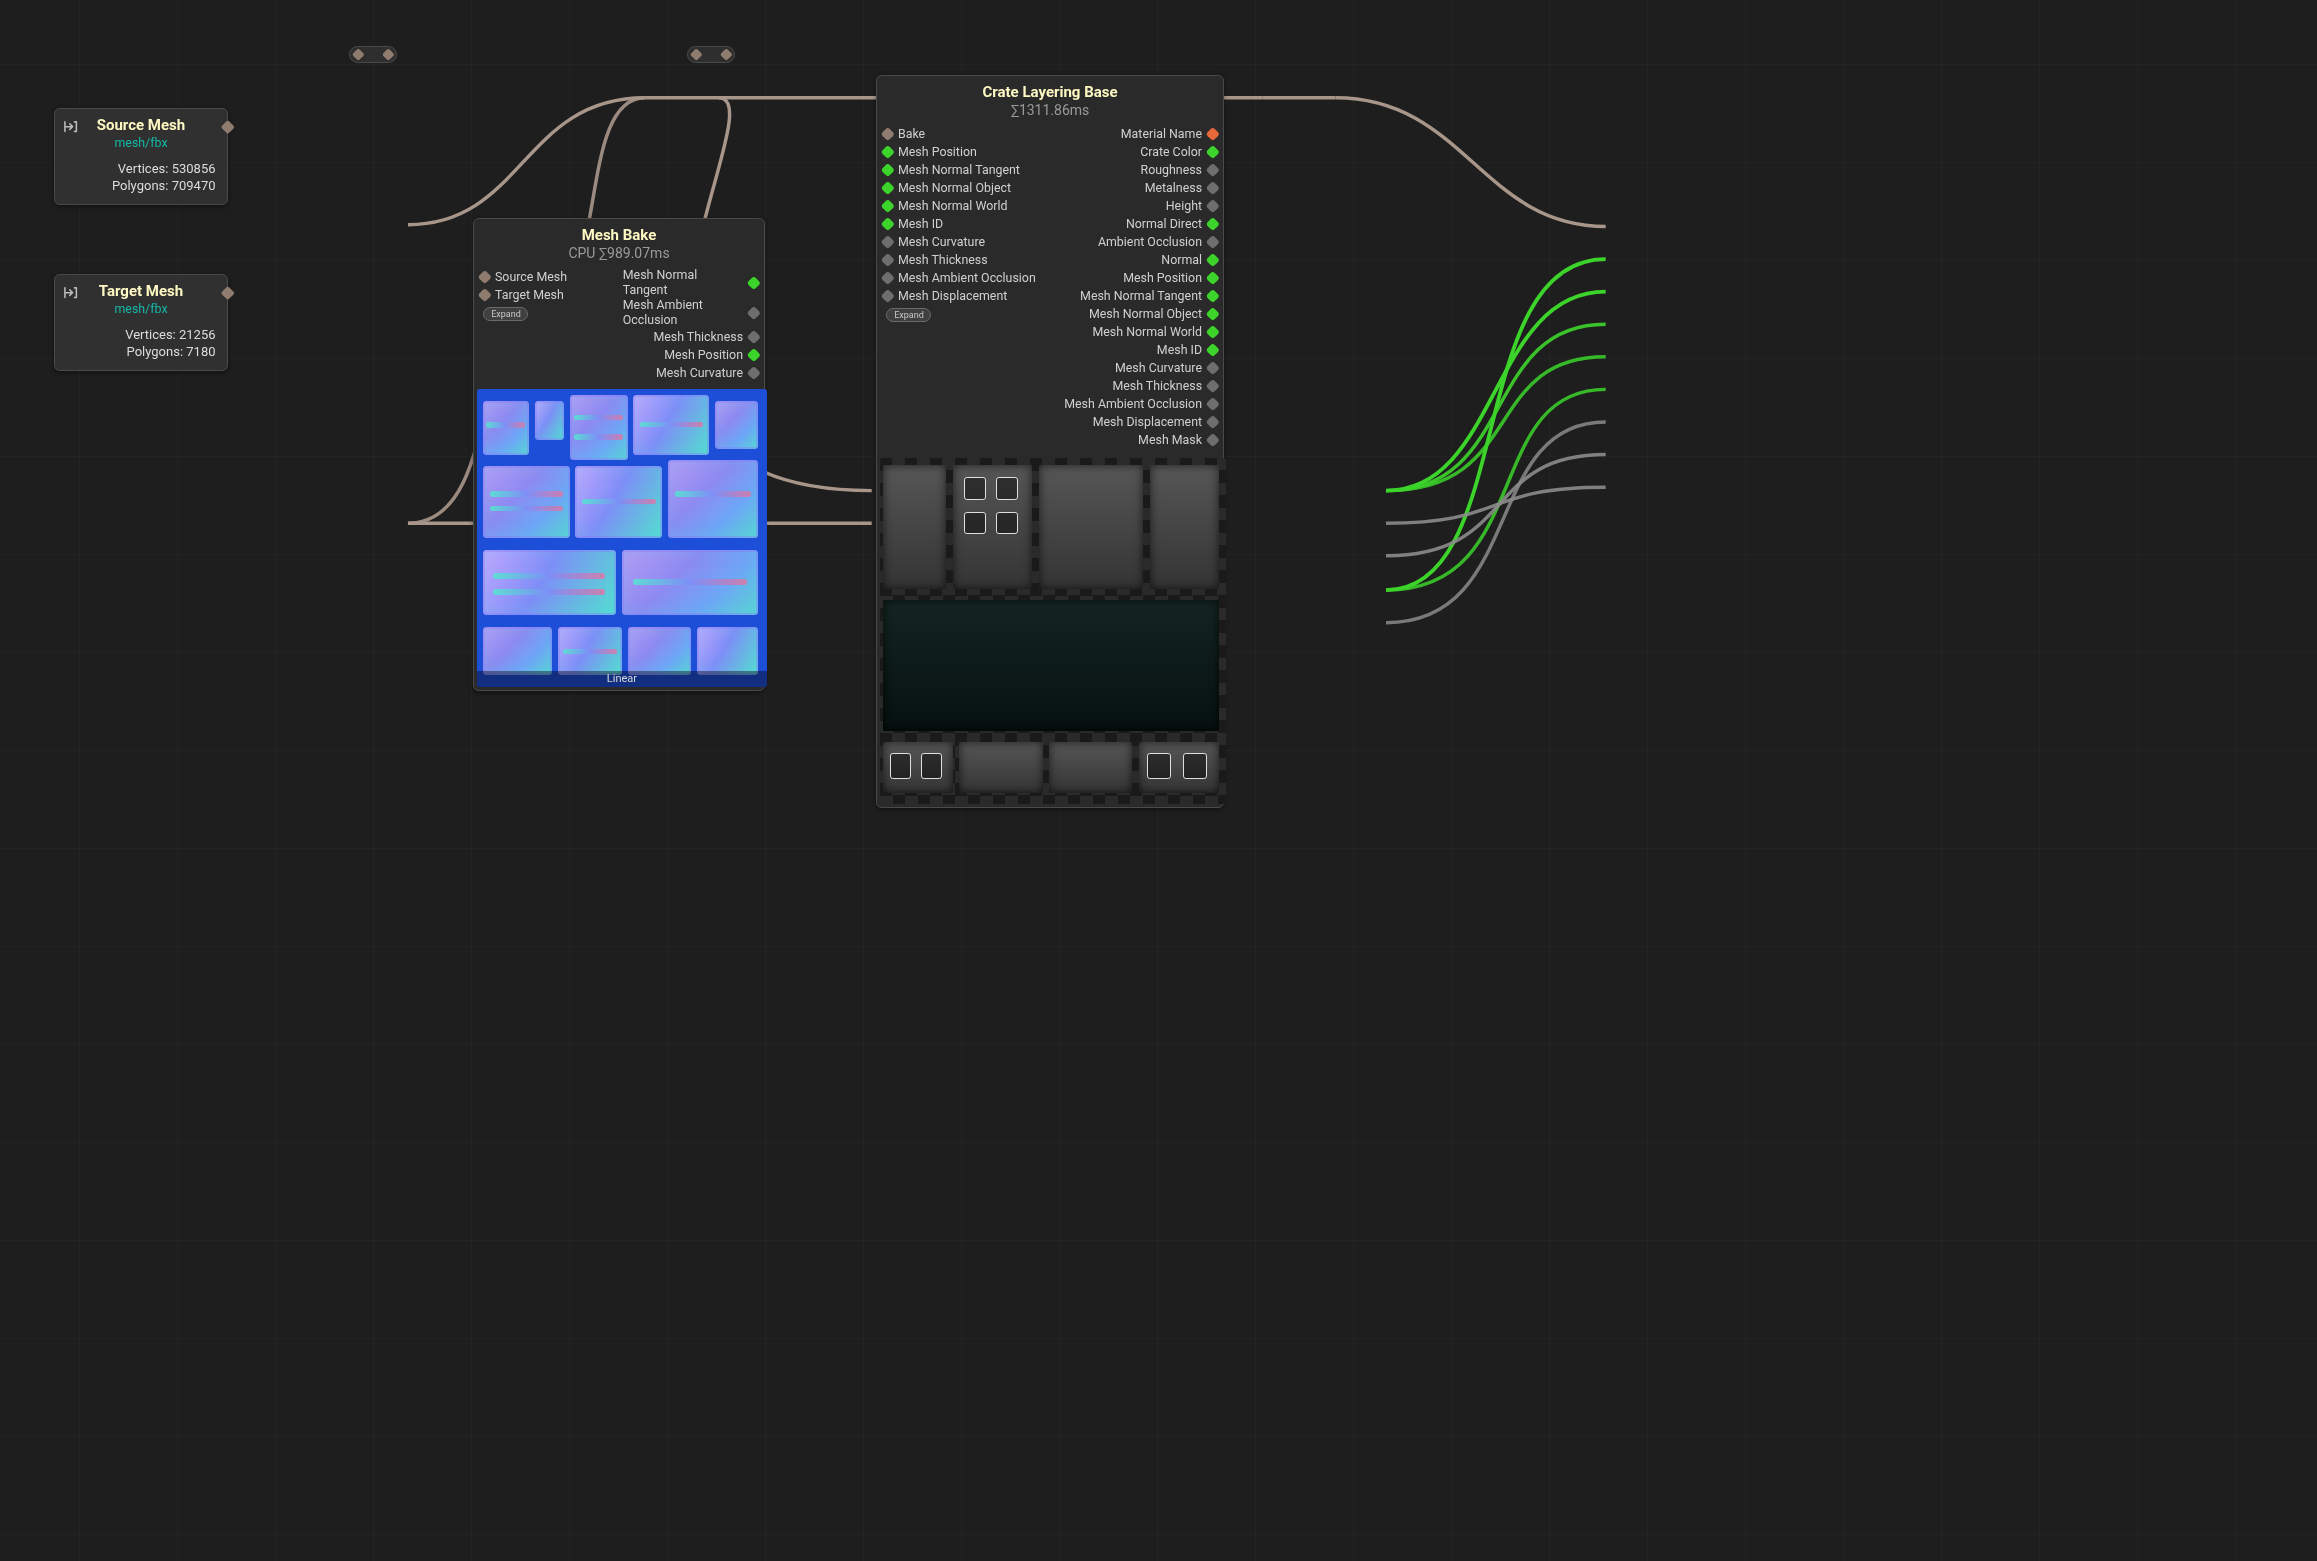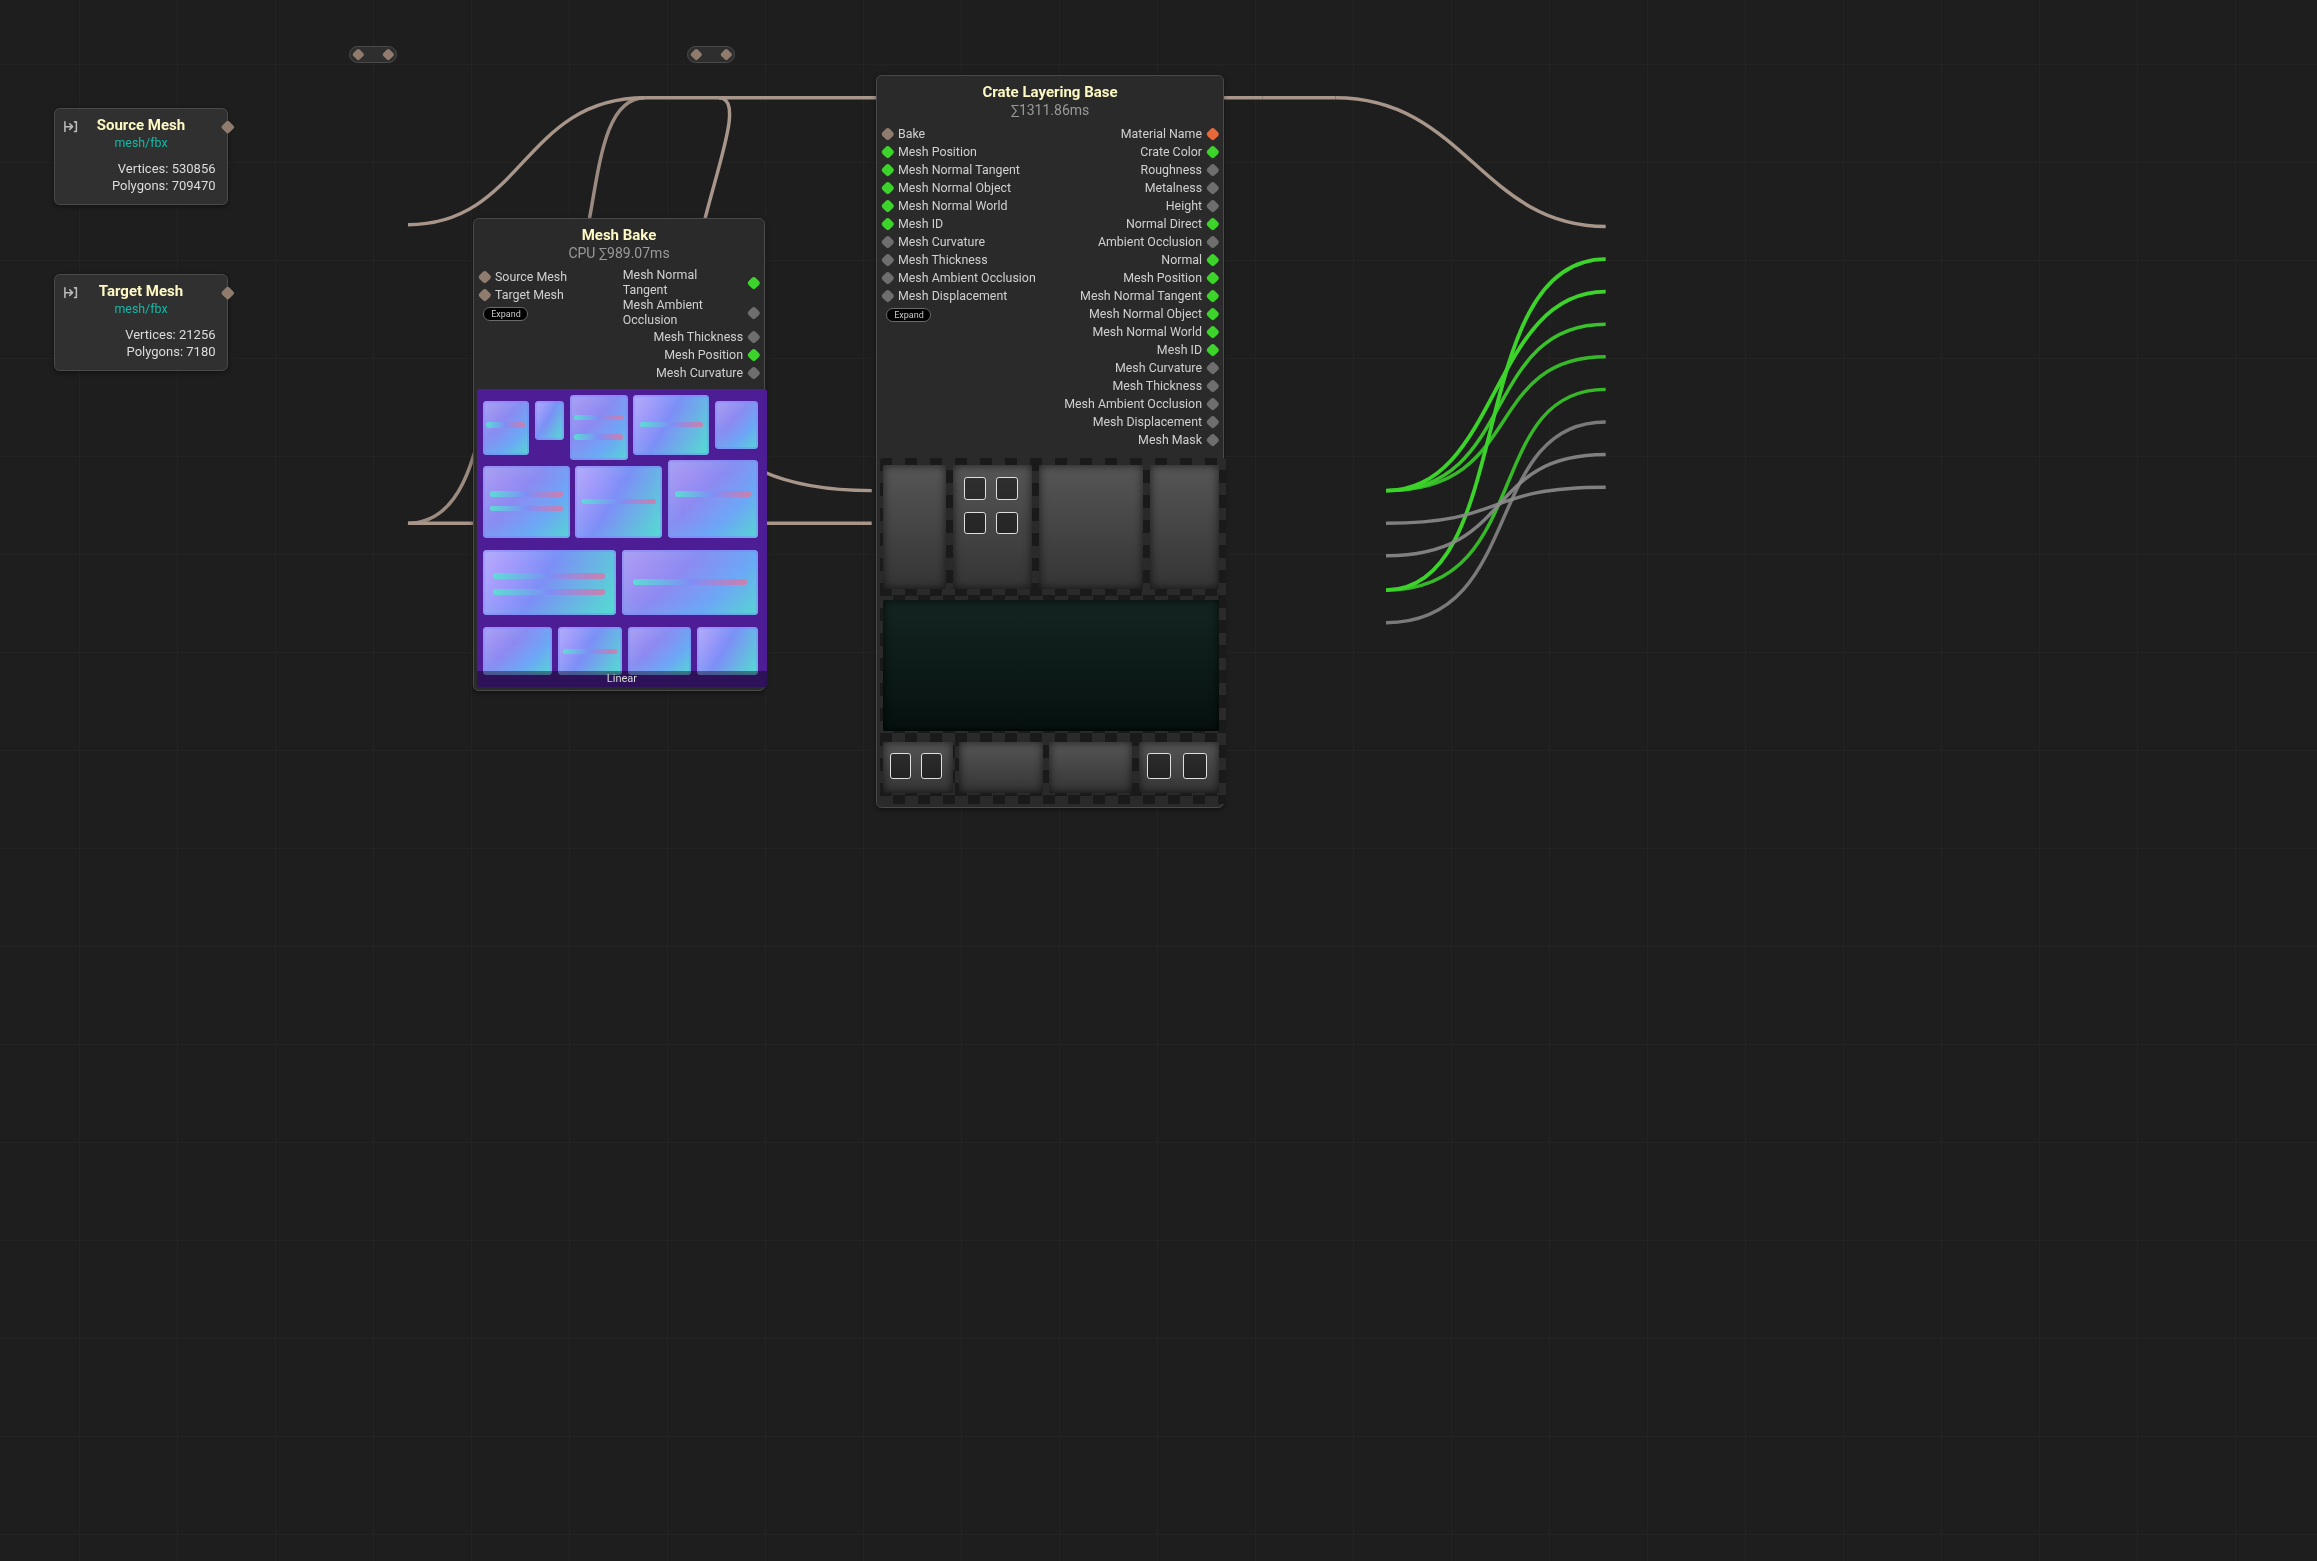--- a/index.html
+++ b/index.html
@@ -92,21 +92,21 @@
   }
   .two-col .col { display: flex; flex-direction: column; gap: 0; }
   .expand-btn {
     display: inline-block;
     font-size: 9px;
     color: #c8c8c8;
     border: 1px solid #6a6a6a;
     border-radius: 7.6px;
     padding: 0 6.7px;
     line-height: 12.4px;
-    background: #000000;
+    background: #404040;
     cursor: pointer;
     margin: 2.9px 0 0 3.8px;
   }
   
   .relay {
     position: absolute;
     height: 17px;
     background: #2e2e2e;
     border: 1px solid #4a4a4a;
     border-radius: 8.6px;
@@ -132,21 +132,21 @@
     position: absolute;
     right: -5.7px;
     width: 9.6px; height: 9.6px;
     transform: rotate(45deg);
     background: #8f7c6e;
     border-radius: 1.9px;
   }
   
   .preview {
     width: 100%;
-    background: #4c1d95;
+    background: #1d4ed8;
     position: relative;
     overflow: hidden;
   }
   .preview .label {
     position: absolute; left:0; right:0; bottom:0;
     text-align:center;
     font-size: 11px;
     color: #d8d8d8;
     background: rgba(0,0,0,0.4);
     padding: 1px 0 1.9px;

